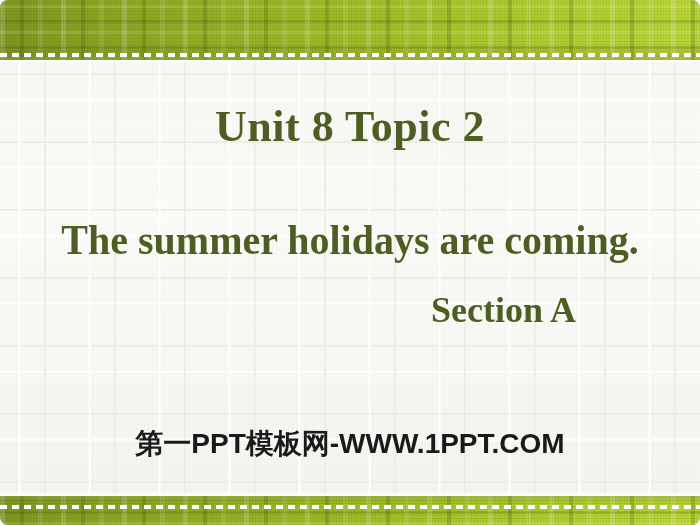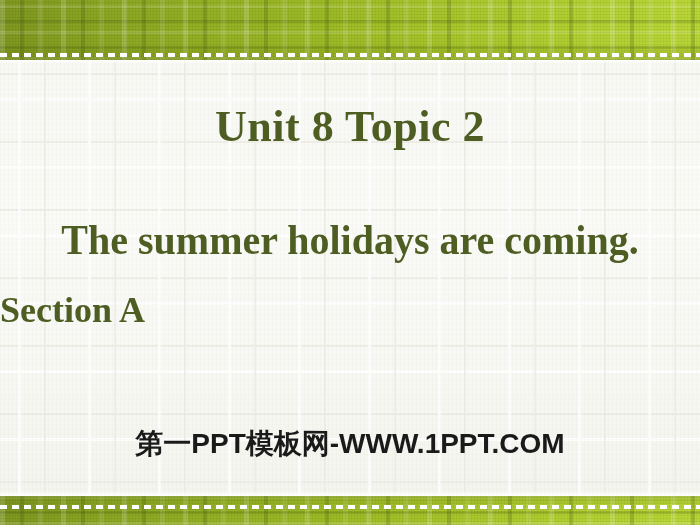--- a/index.html
+++ b/index.html
@@ -10,20 +10,21 @@
   body {
     font-family: "Liberation Serif", serif;
   }
 
   .slide {
     position: relative;
     width: 700px;
     height: 525px;
     overflow: hidden;
     background: #22c55e;
+    border-radius: 8px;
   }
 
   
   .bg-base {
     position: absolute;
     inset: 0;
     background: #f8f8f4;
   }
   .bg-plaid {
     position: absolute;
@@ -207,21 +208,21 @@
     white-space: nowrap;
     transform: scaleX(0.93);
     transform-origin: 50% 50%;
   }
 
   .title-section {
     position: absolute;
     left: 0;
     top: 289px;
     width: 576px;
-    text-align: left;
+    text-align: right;
     font-family: "Liberation Serif", "DejaVu Serif", serif;
     font-weight: bold;
     font-size: 36px;
     line-height: 42px;
     color: #4e5e23;
     white-space: nowrap;
   }
 
   .watermark {
     position: absolute;

